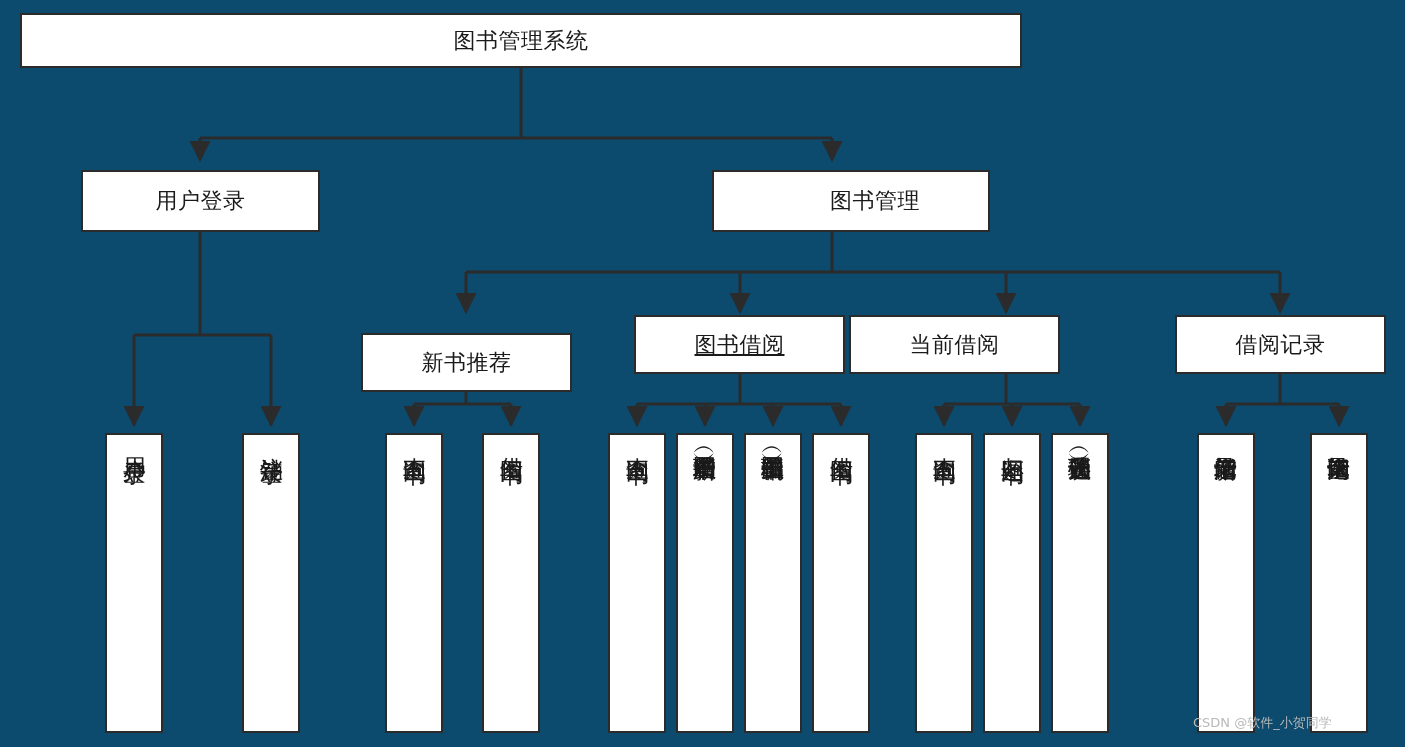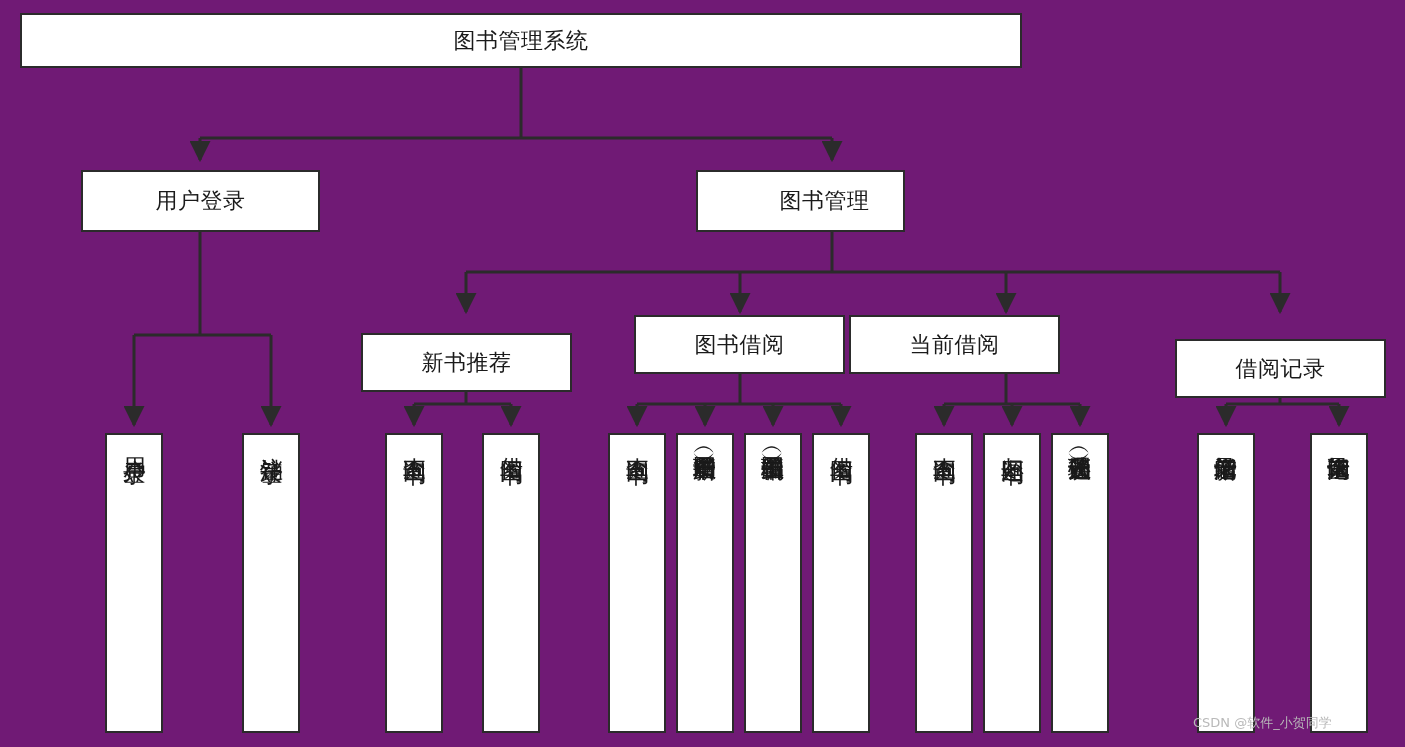--- a/index.html
+++ b/index.html
@@ -8,21 +8,21 @@
     padding: 0;
     background: #ffffff;
   }
   body {
     font-family: "DejaVu Sans", "Liberation Sans", sans-serif;
   }
   #diagram {
     position: relative;
     width: 1405px;
     height: 747px;
-    background: #701a75;
+    background: #0c4a6e;
     overflow: hidden;
   }
   svg.connectors {
     position: absolute;
     left: 0;
     top: 0;
     width: 1405px;
     height: 747px;
     pointer-events: none;
   }
@@ -127,37 +127,37 @@
   </svg>
 
   <div class="node" style="left:20px; top:13px; width:1002px; height:55px;">
     <span class="node-label">图书管理系统</span>
   </div>
 
   <div class="node" style="left:81px; top:170px; width:239px; height:62px;">
     <span class="node-label">用户登录</span>
   </div>
 
-  <div class="node" style="left:696px; top:170px; width:209px; height:62px;padding-left:48px;">
+  <div class="node" style="left:712px; top:170px; width:278px; height:62px;padding-left:48px;">
     <span class="node-label">图书管理</span>
   </div>
 
   <div class="node" style="left:361px; top:315px; width:211px; height:59px;margin-top:18px;">
     <span class="node-label">新书推荐</span>
   </div>
 
-  <div class="node" style="left:634px; top:315px; width:211px; height:59px;">
+  <div class="node" style="left:634px; top:315px; width:211px; height:59px;text-decoration:underline;">
     <span class="node-label">图书借阅</span>
   </div>
 
   <div class="node" style="left:849px; top:315px; width:211px; height:59px;">
     <span class="node-label">当前借阅</span>
   </div>
 
-  <div class="node" style="left:1175px; top:315px; width:211px; height:59px;margin-top:24px;">
+  <div class="node" style="left:1175px; top:315px; width:211px; height:59px;">
     <span class="node-label">借阅记录</span>
   </div>
 
   <div class="node leaf" style="left:105px; top:433px; width:58px; height:300px;">
     <span class="node-label">用户登录</span>
   </div>
 
   <div class="node leaf" style="left:242px; top:433px; width:58px; height:300px;">
     <span class="node-label">注销登录</span>
   </div>

